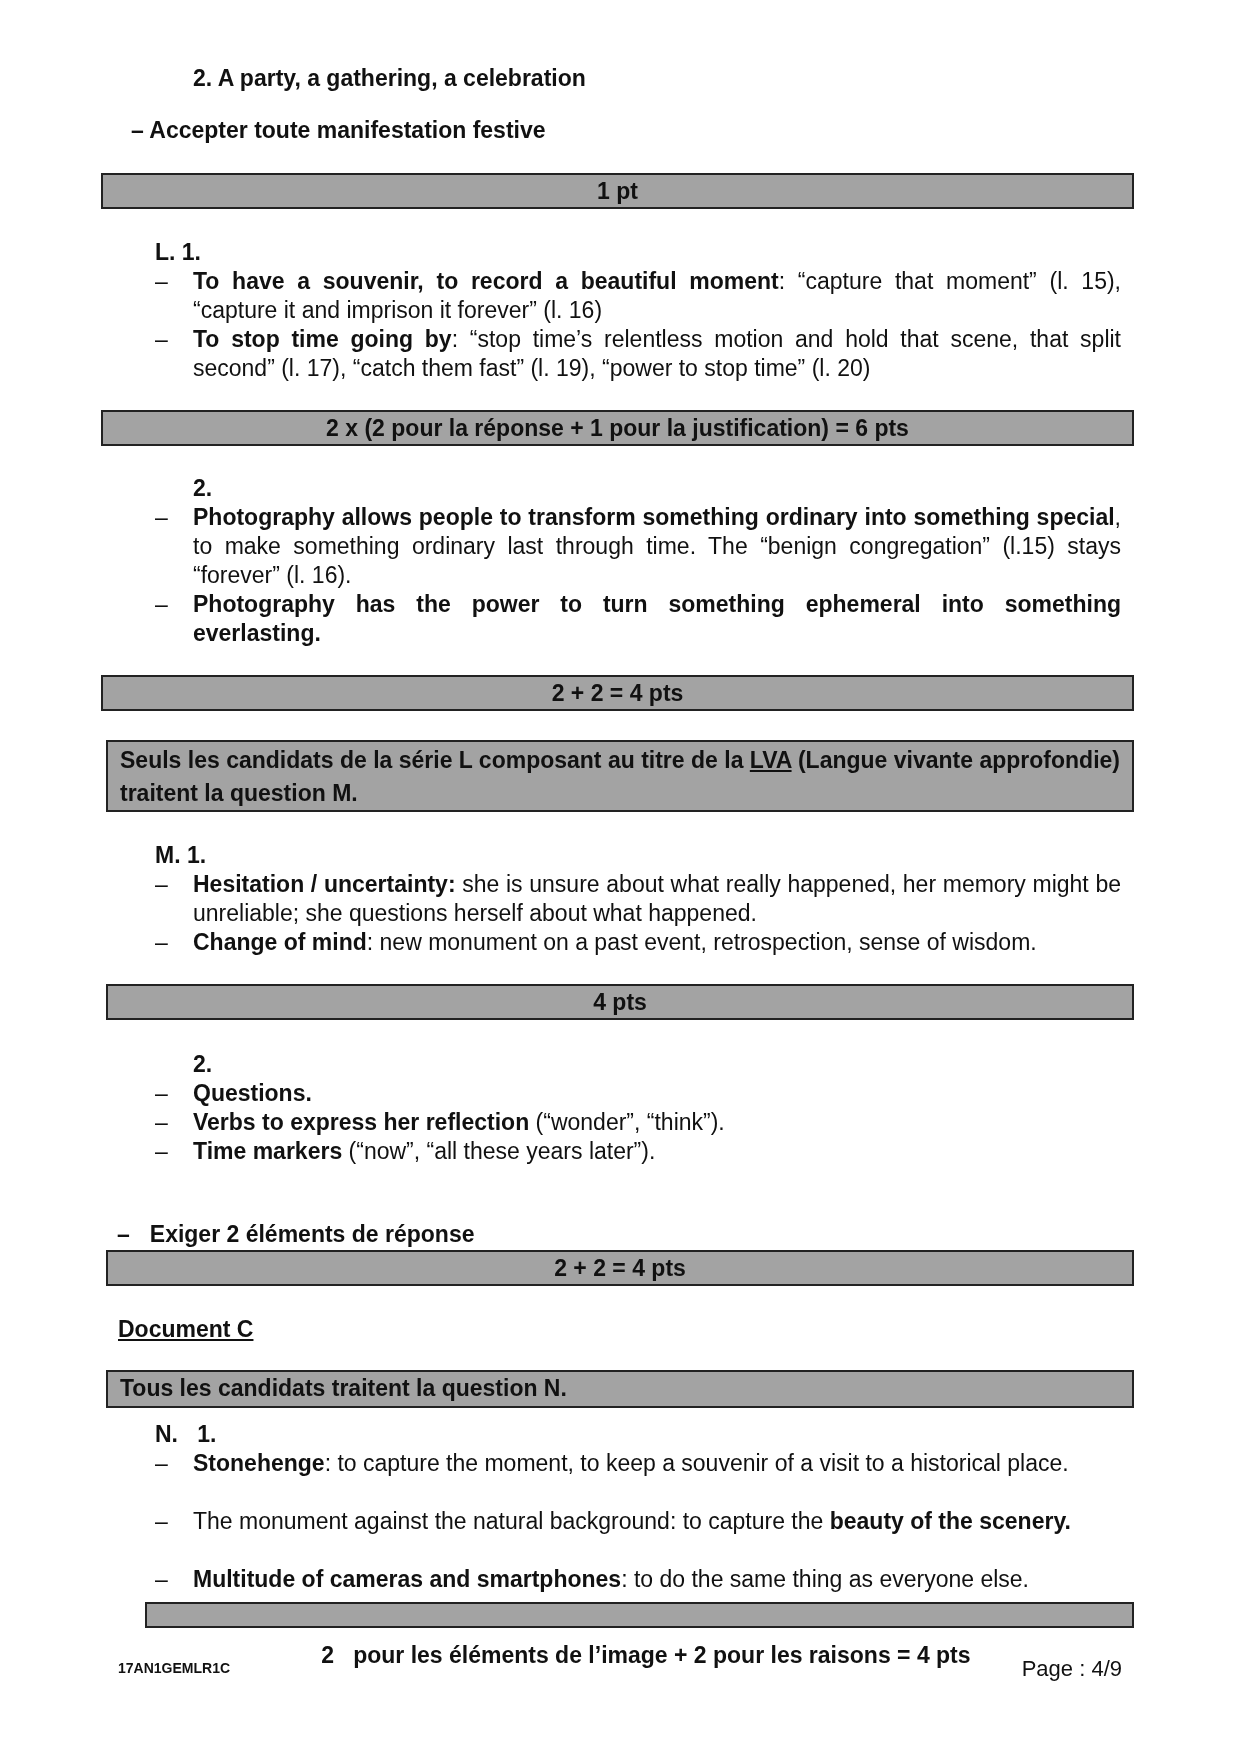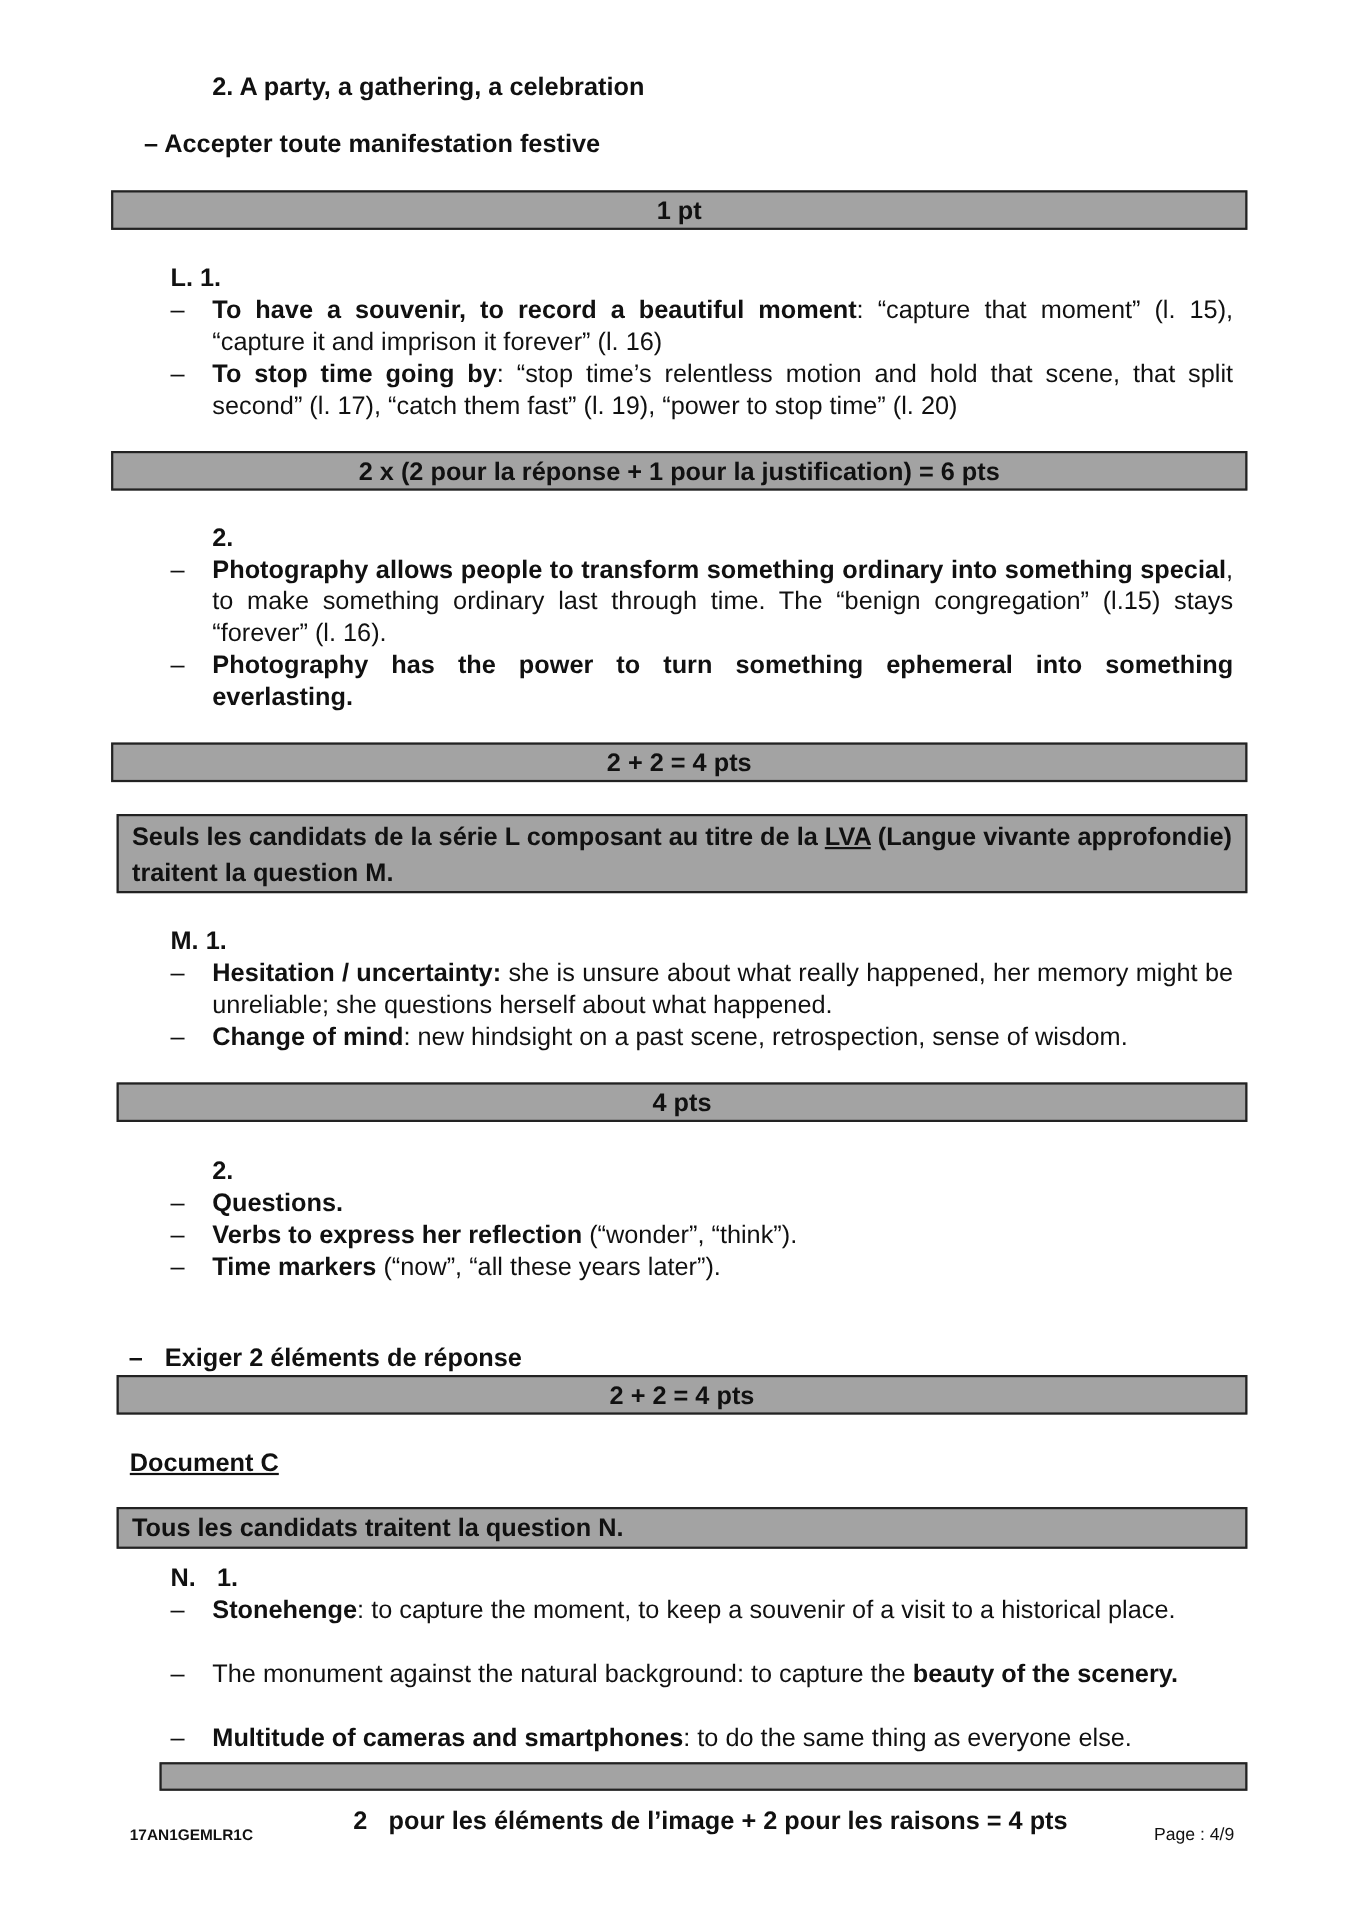--- a/index.html
+++ b/index.html
@@ -59,21 +59,21 @@
   <span>Seuls les candidats de la série L composant au titre de la </span><span class="u">LVA</span><span> (Langue vivante approfondie) traitent la question M.</span>
 </div>
 
 <div class="abs b" style="left:155px; top:841px;">M. 1.</div>
 <div class="item" style="left:155px; top:870px; width:966px;">
   <span class="dash">–</span>
   <span class="txt"><span class="b">Hesitation / uncertainty:</span><span> she is unsure about what really happened, her memory might be unreliable; she questions herself about what happened.</span></span>
 </div>
 <div class="item" style="left:155px; top:928px; width:966px;">
   <span class="dash">–</span>
-  <span class="txt"><span class="b">Change of mind</span><span>: new hindsight on a past scene, retrospection, sense of wisdom.</span></span>
+  <span class="txt"><span class="b">Change of mind</span><span>: new monument on a past event, retrospection, sense of wisdom.</span></span>
 </div>
 <div class="box center" style="left:106px; top:984px; width:1028px; height:36px; line-height:32px;">
   <span>4 pts</span>
 </div>
 
 <div class="abs b" style="left:193px; top:1050px;">2.</div>
 <div class="item" style="left:155px; top:1079px; width:966px;">
   <span class="dash">–</span>
   <span class="txt b">Questions.</span>
 </div>
@@ -109,13 +109,13 @@
 </div>
 <div class="item" style="left:155px; top:1565px; width:966px;">
   <span class="dash">–</span>
   <span class="txt"><span class="b">Multitude of cameras and smartphones</span><span>: to do the same thing as everyone else.</span></span>
 </div>
 <div class="box center" style="left:145px; top:1602px; width:989px; height:26px; line-height:34px; white-space:pre;">
   <span>2   pour les éléments de l’image + 2 pour les raisons = 4 pts</span>
 </div>
 
 <div class="abs b" style="left:118px; top:1654px; font-size:14px;">17AN1GEMLR1C</div>
-<div class="abs" style="right:118px; top:1654px; font-size:16px;">Page : 4/9</div>
+<div class="abs" style="right:118px; top:1654px; font-size:22px;">Page : 4/9</div>
 
 </body></html>

